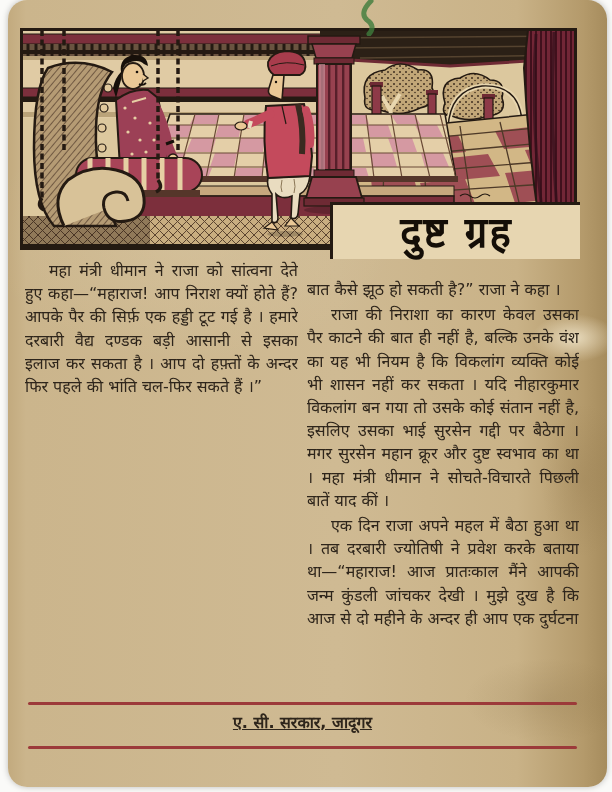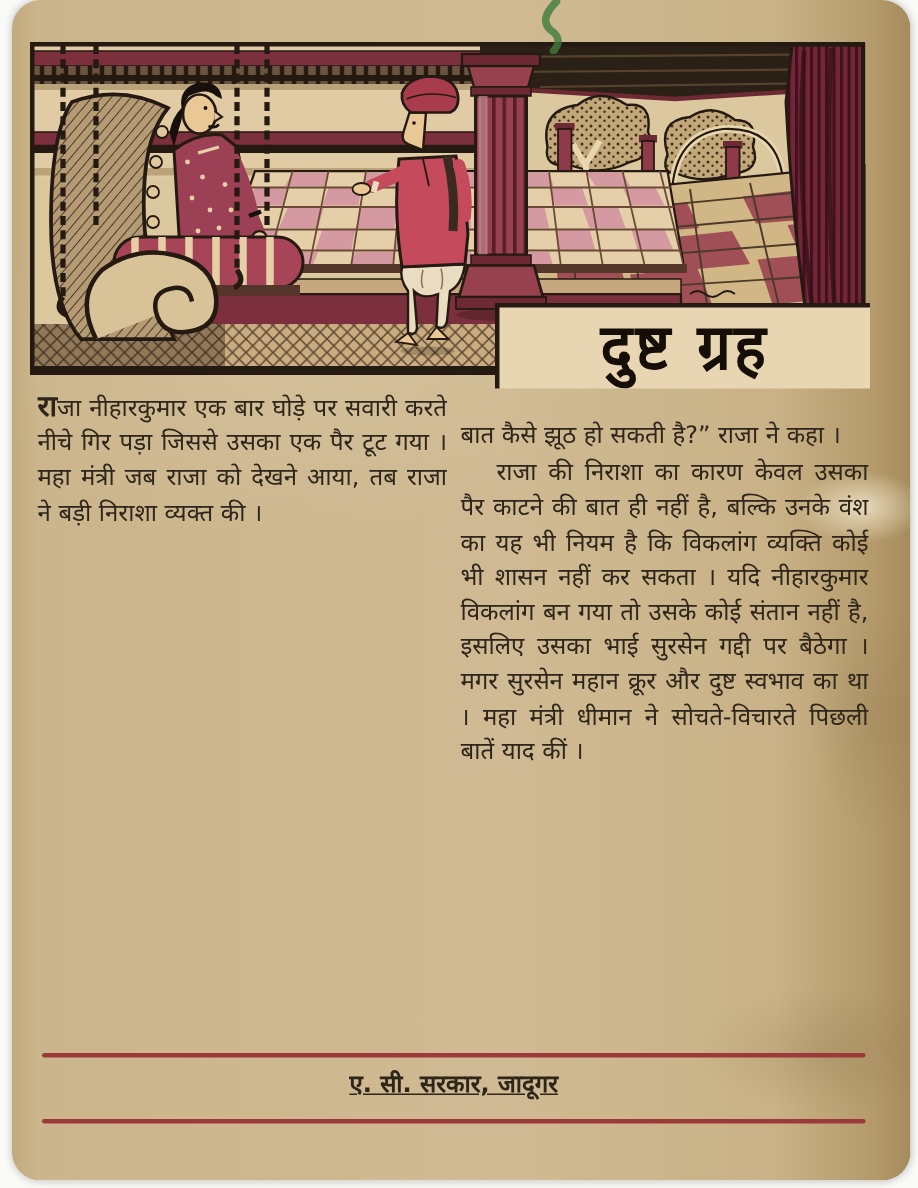--- a/index.html
+++ b/index.html
@@ -264,26 +264,27 @@
 
         <rect x="1.5" y="1.5" width="554" height="219" fill="none" stroke="#241a12" stroke-width="3"></rect>
       </svg>
     </div>
 
     <div class="title-box">
       <span class="title-text">दुष्ट ग्रह</span>
     </div>
 
     <div class="col col-left">
-      <p><span class="lead">रा</span><span>जा नीहारकुमार एक बार घोड़े पर सवारी करते नीचे गिर पड़ा जिससे उसका एक पैर टूट गया । महा मंत्री जब राजा को देखने आया, तब राजा ने बड़ी निराशा व्यक्त की ।</span></p>
+      <p class="indent">महा मंत्री धीमान ने राजा को सांत्वना देते हुए कहा—“महाराज! आप निराश क्यों होते हैं? आपके पैर की सिर्फ़ एक हड्डी टूट गई है । हमारे दरबारी वैद्य दण्डक बड़ी आसानी से इसका इलाज कर सकता है । आप दो हफ़्तों के अन्दर फिर पहले की भांति चल-फिर सकते हैं ।”</p>
     </div>
 
     <div class="col col-right">
       <p>बात कैसे झूठ हो सकती है?” राजा ने कहा ।</p>
       <p class="indent">राजा की निराशा का कारण केवल उसका पैर काटने की बात ही नहीं है, बल्कि उनके वंश का यह भी नियम है कि विकलांग व्यक्ति कोई भी शासन नहीं कर सकता । यदि नीहारकुमार विकलांग बन गया तो उसके कोई संतान नहीं है, इसलिए उसका भाई सुरसेन गद्दी पर बैठेगा । मगर सुरसेन महान क्रूर और दुष्ट स्वभाव का था । महा मंत्री धीमान ने सोचते-विचारते पिछली बातें याद कीं ।</p>
+      <p class="indent">एक दिन राजा अपने महल में बैठा हुआ था । तब दरबारी ज्योतिषी ने प्रवेश करके बताया था—“महाराज! आज प्रातःकाल मैंने आपकी जन्म कुंडली जांचकर देखी । मुझे दुख है कि आज से दो महीने के अन्दर ही आप एक दुर्घटना</p>
     </div>
 
     <div class="rule rule-top"></div>
     <div class="credit">ए. सी. सरकार, जादूगर</div>
     <div class="rule rule-bottom"></div>
 
     <svg class="green-mark" width="44" height="36" viewBox="0 0 44 36">
       <path d="M26,1 q-12,12 -4,19 q9,6 2,14" stroke="#3e7c3c" stroke-width="5" fill="none" opacity=".8" stroke-linecap="round"></path>
     </svg>
 

